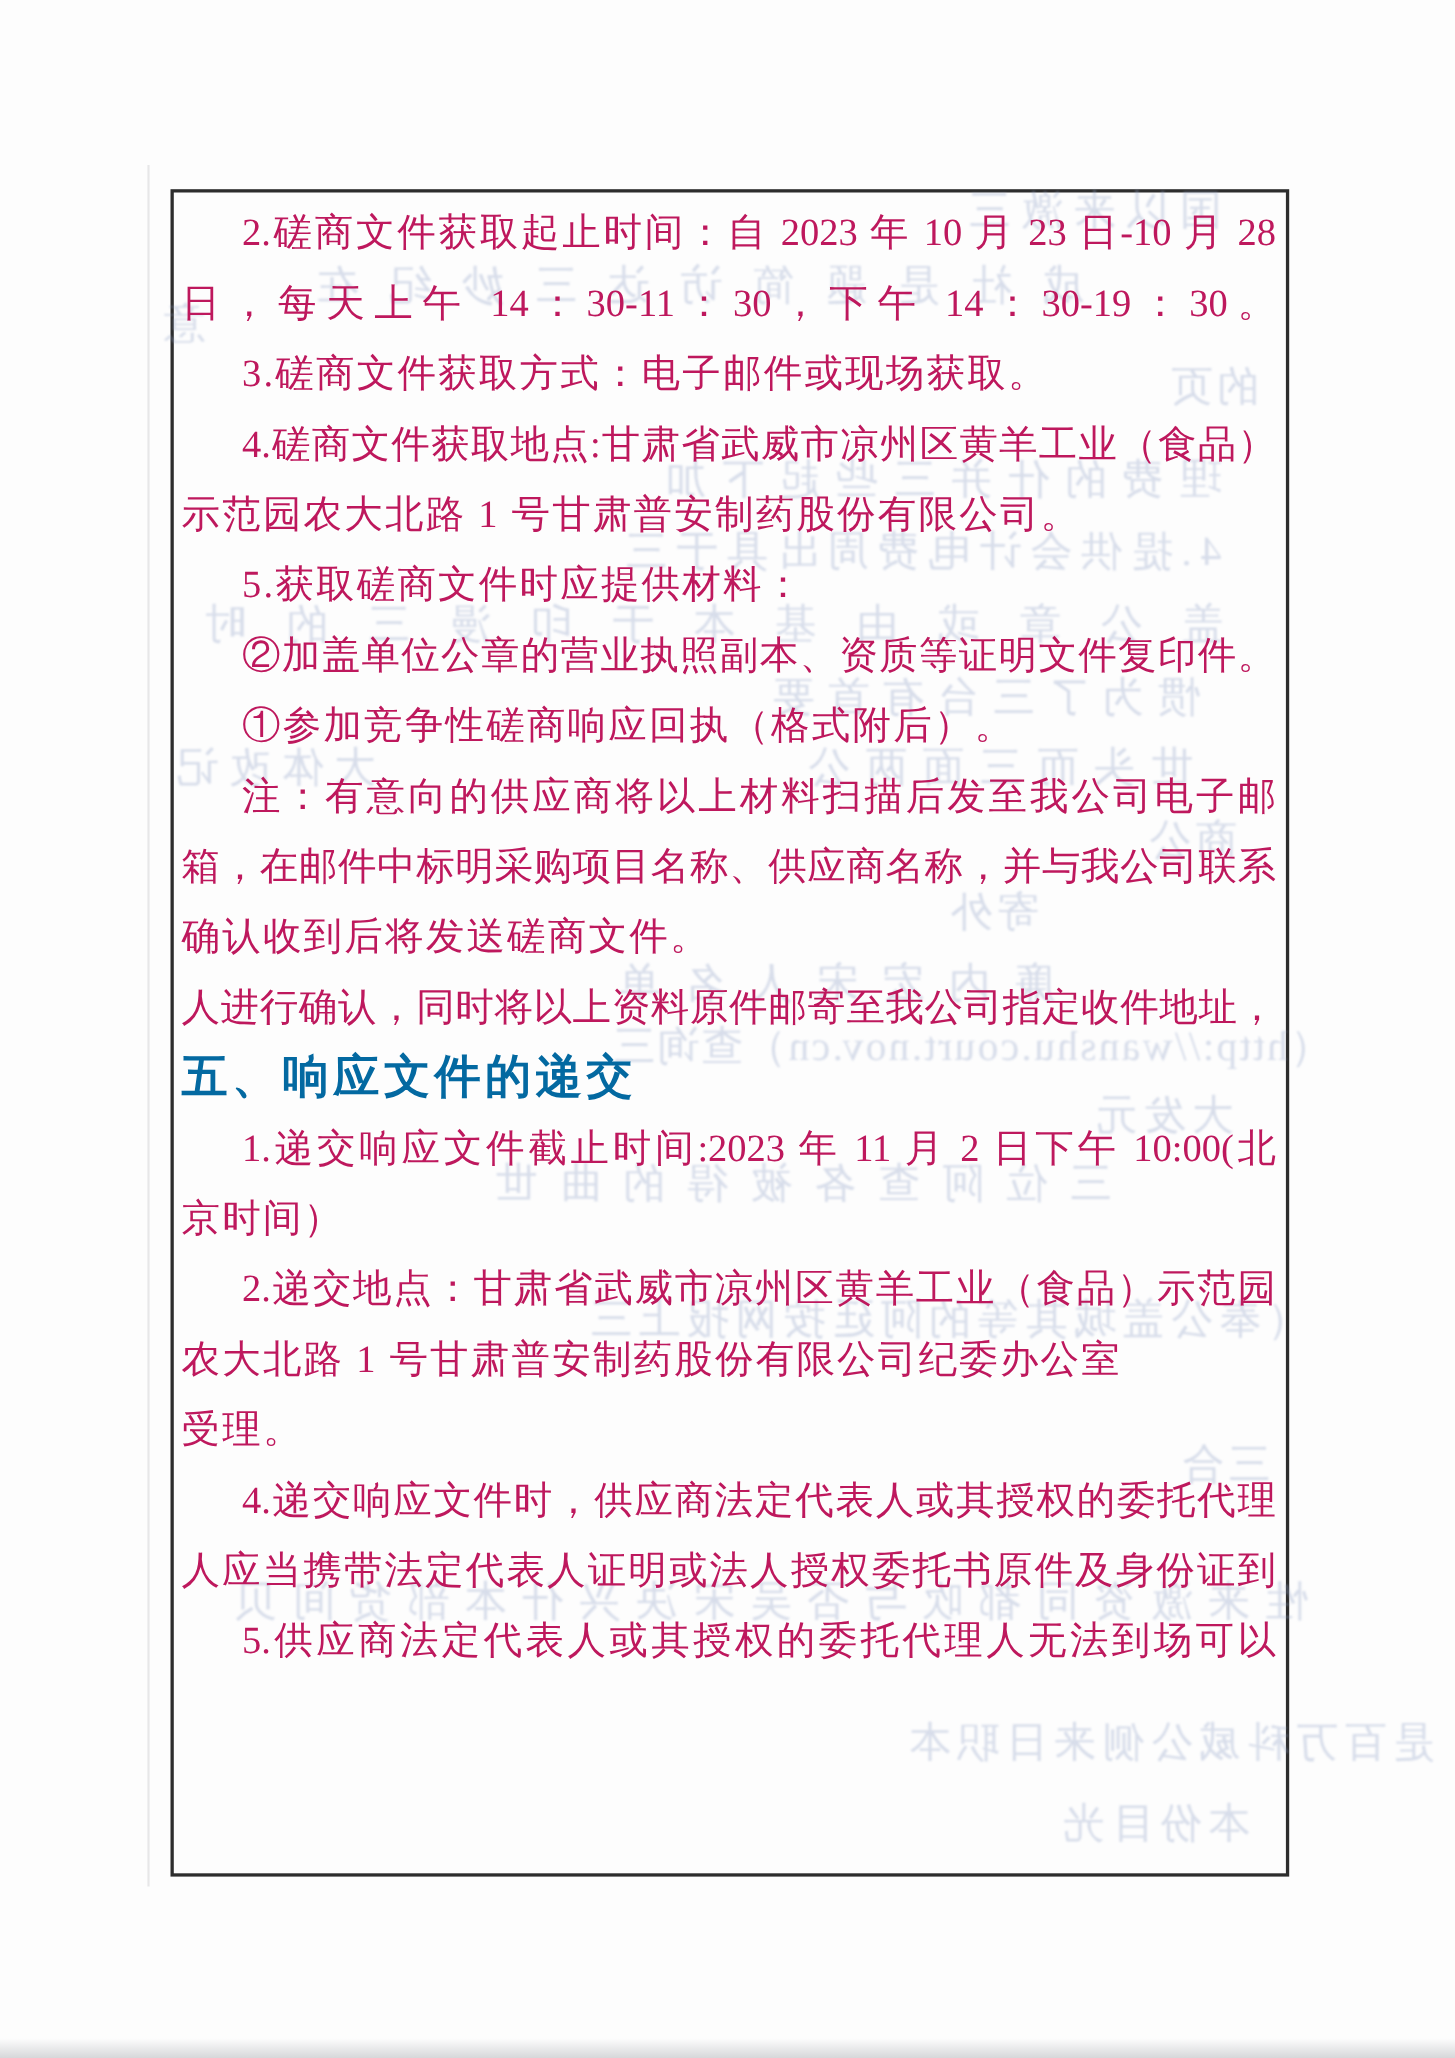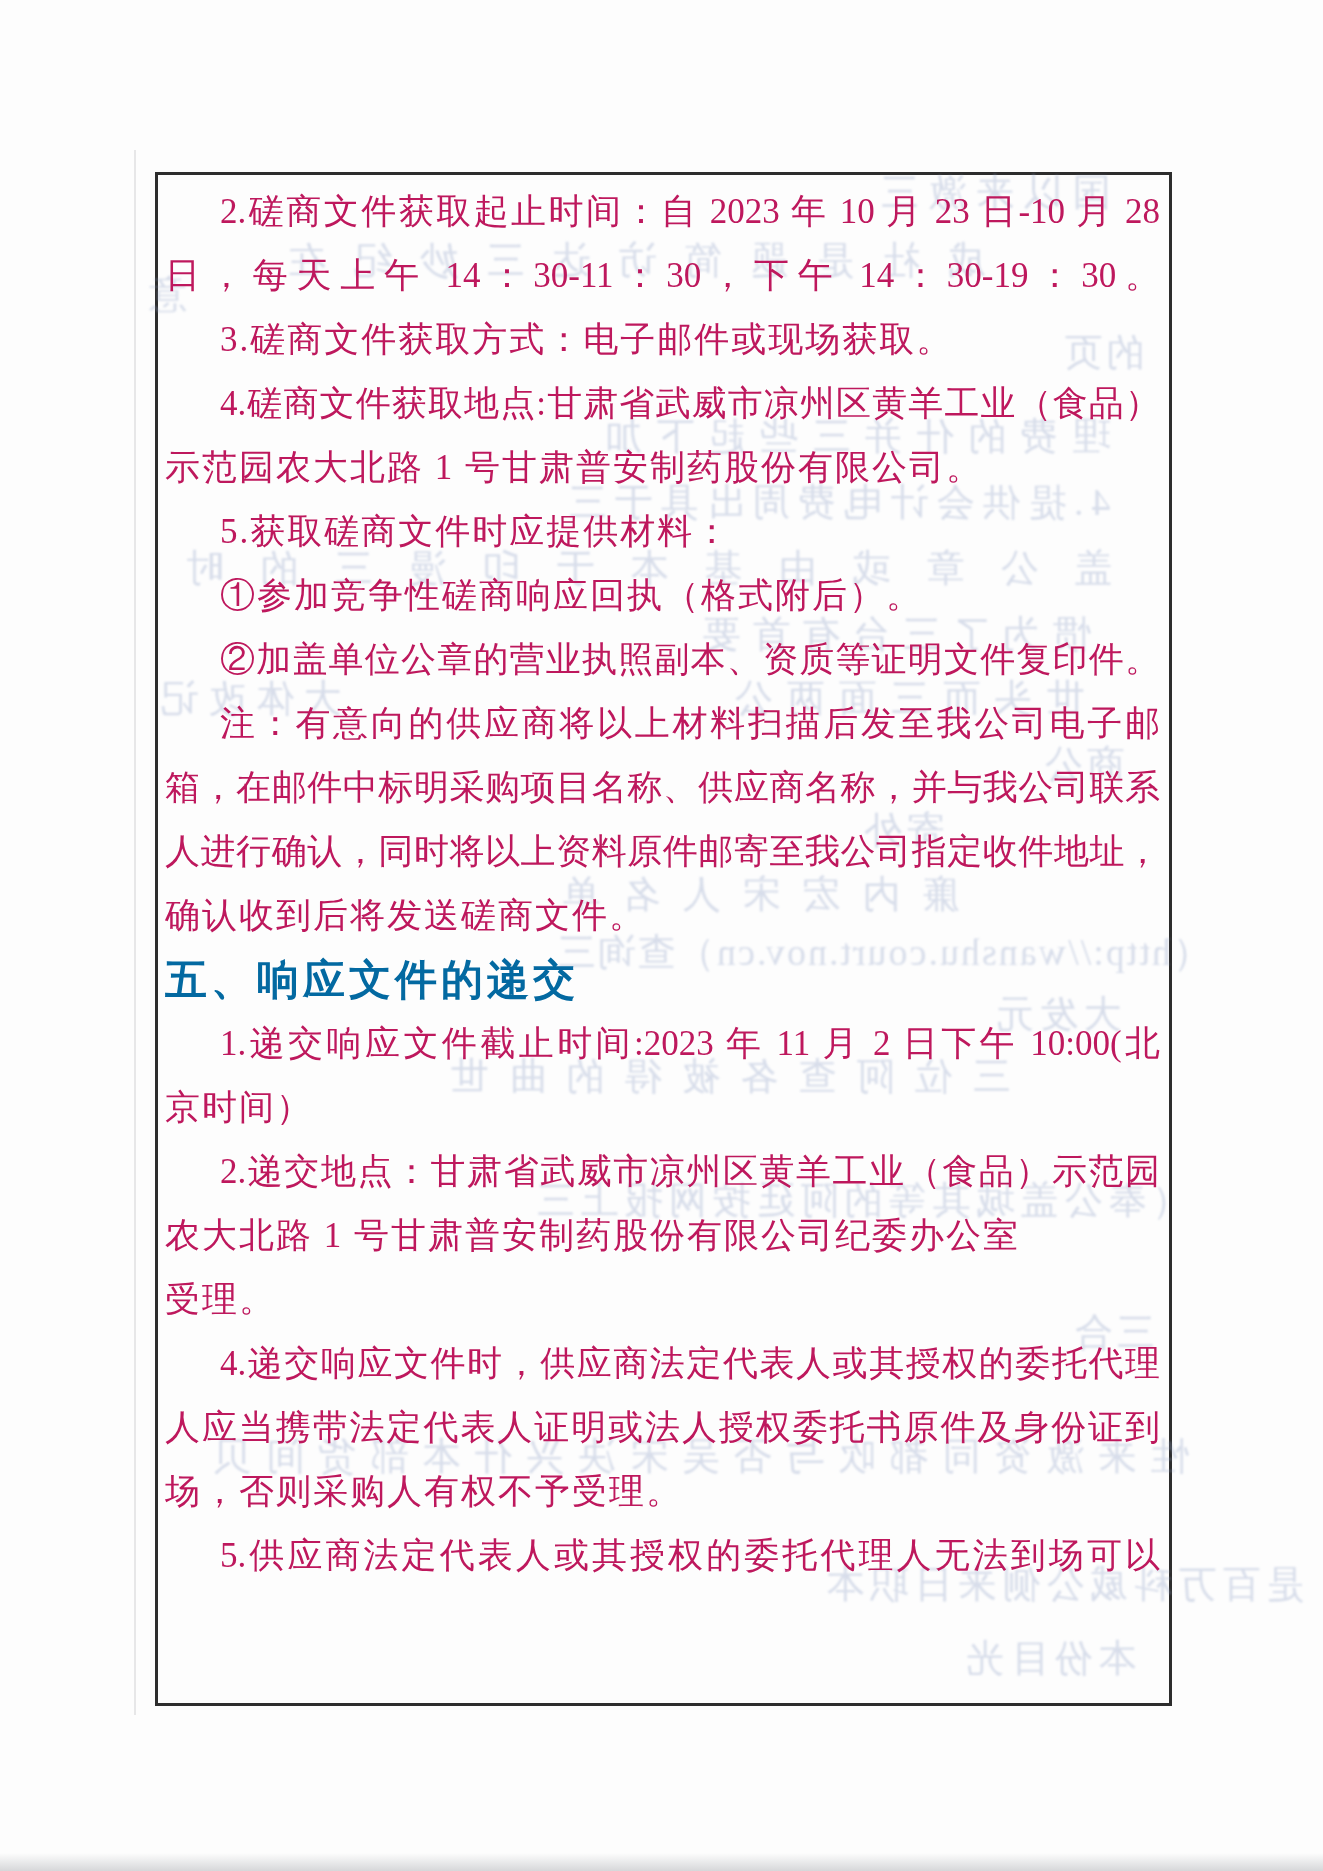--- a/index.html
+++ b/index.html
@@ -76,31 +76,30 @@
     </div>
   <div class="fold-line"></div>
   <div class="frame"></div>
   <div class="text-block">
       <div class="line indent full">2.磋商文件获取起止时间：自 2023 年 10 月 23 日-10 月 28</div>
       <div class="line full">日，每天上午 14：30-11：30，下午 14：30-19：30。</div>
       <div class="line indent">3.磋商文件获取方式：电子邮件或现场获取。</div>
       <div class="line indent full">4.磋商文件获取地点:甘肃省武威市凉州区黄羊工业（食品）</div>
       <div class="line">示范园农大北路 1 号甘肃普安制药股份有限公司。</div>
       <div class="line indent">5.获取磋商文件时应提供材料：</div>
+      <div class="line indent full">②加盖单位公章的营业执照副本、资质等证明文件复印件。</div>
       <div class="line indent">①参加竞争性磋商响应回执（格式附后）。</div>
-      <div class="line indent full">②加盖单位公章的营业执照副本、资质等证明文件复印件。</div>
       <div class="line indent full">注：有意向的供应商将以上材料扫描后发至我公司电子邮</div>
       <div class="line full">箱，在邮件中标明采购项目名称、供应商名称，并与我公司联系</div>
+      <div class="line">确认收到后将发送磋商文件。</div>
       <div class="line full">人进行确认，同时将以上资料原件邮寄至我公司指定收件地址，</div>
-      <div class="line">确认收到后将发送磋商文件。</div>
       <div class="line heading">五、响应文件的递交</div>
       <div class="line indent full">1.递交响应文件截止时间:2023 年 11 月 2 日下午 10:00(北</div>
       <div class="line">京时间）</div>
       <div class="line indent full">2.递交地点：甘肃省武威市凉州区黄羊工业（食品）示范园</div>
       <div class="line">农大北路 1 号甘肃普安制药股份有限公司纪委办公室</div>
       <div class="line">受理。</div>
       <div class="line indent full">4.递交响应文件时，供应商法定代表人或其授权的委托代理</div>
       <div class="line full">人应当携带法定代表人证明或法人授权委托书原件及身份证到</div>
-      <div class="line">场，否则采购人有权不予受理。</div>
       <div class="line indent full">5.供应商法定代表人或其授权的委托代理人无法到场可以</div>
     </div>
   <div class="scan-strip"></div>
 </div>
 
 </body></html>

